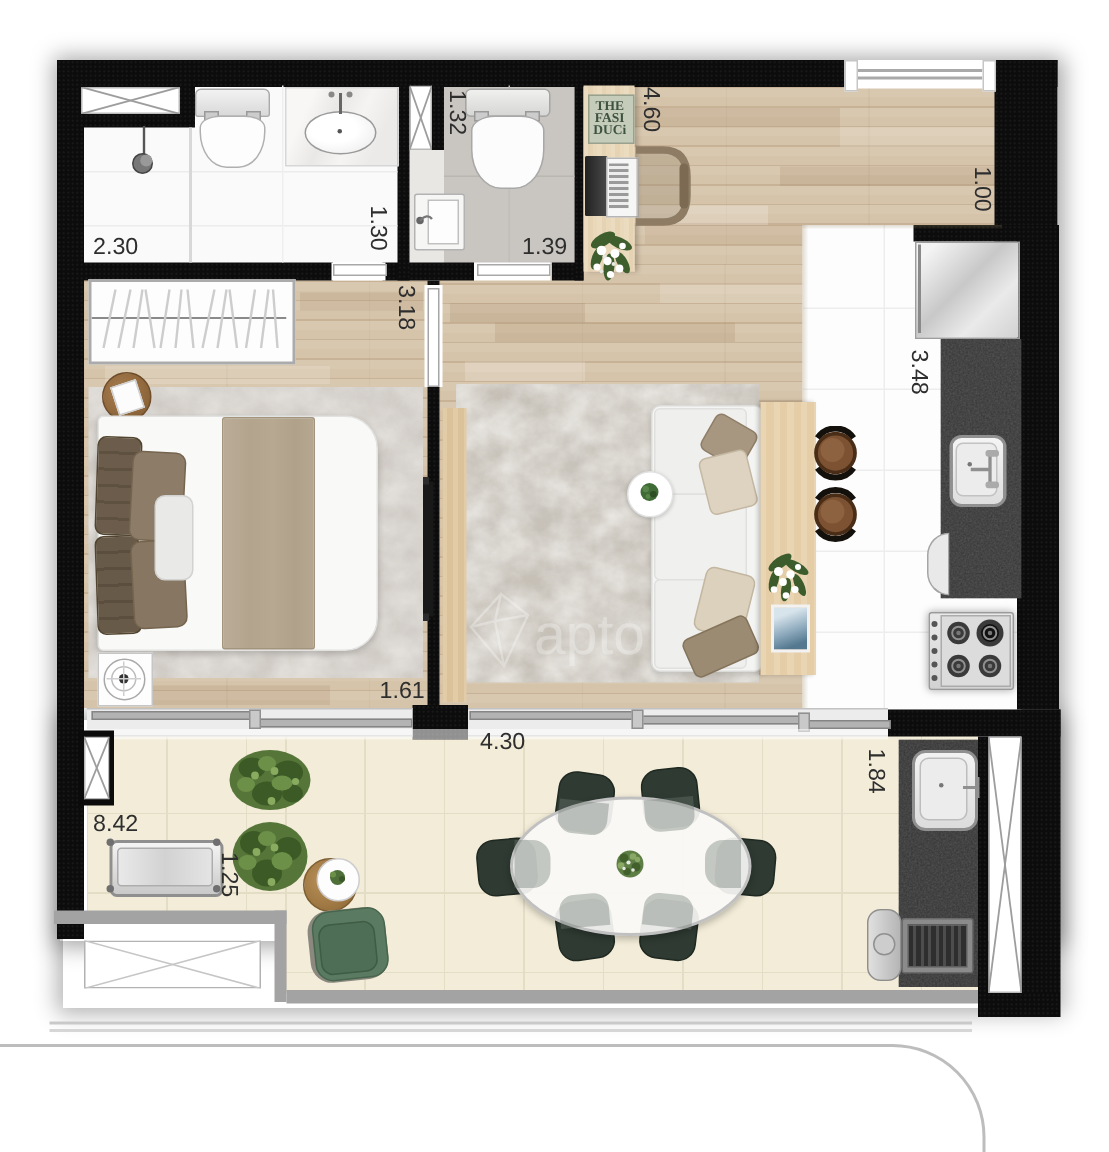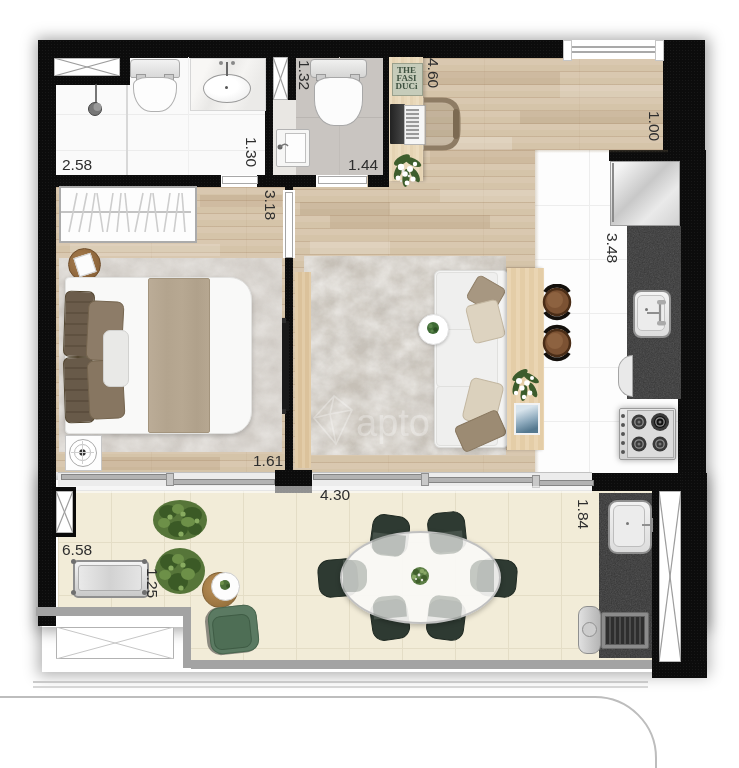--- a/index.html
+++ b/index.html
@@ -529,26 +529,26 @@
   <div class="abs" style="left:-10px;top:696px;width:663px;height:120px;background:#fff;border:2px solid #bdbdbd;border-top-right-radius:62px;"></div>
 
   <svg class="abs" style="left:306px;top:392px;opacity:0.30;" width="150" height="56" viewBox="0 0 150 56">
     <g fill="none" stroke="#fff" stroke-width="1.6">
       <path d="M28 4 L46 18 L30 52 L8 26 Z"></path>
       <path d="M28 4 L24 22 L30 52 M24 22 L8 26 M24 22 L46 18"></path>
     </g>
     <text x="50" y="44" font-family="Liberation Sans" font-size="38" fill="#fff">apto</text>
   </svg>
 
-  <div class="lbl" style="left:62px;top:156px;">2.58</div>
+  <div class="lbl" style="left:62px;top:156px;">2.30</div>
   <div class="lbl vlbl" style="left:260px;top:137px;">1.30</div>
   <div class="lbl vlbl" style="left:313px;top:60px;">1.32</div>
-  <div class="lbl" style="left:348px;top:156px;">1.44</div>
+  <div class="lbl" style="left:348px;top:156px;">1.39</div>
   <div class="lbl vlbl" style="left:442px;top:58px;">4.60</div>
   <div class="lbl vlbl" style="left:663px;top:111px;">1.00</div>
   <div class="lbl vlbl" style="left:279px;top:190px;">3.18</div>
   <div class="lbl vlbl" style="left:621px;top:233px;">3.48</div>
   <div class="lbl" style="left:253px;top:452px;">1.61</div>
   <div class="lbl" style="left:320px;top:452px;margin-top:34px;">4.30</div>
-  <div class="lbl" style="left:62px;top:541px;">6.58</div>
+  <div class="lbl" style="left:62px;top:541px;">8.42</div>
   <div class="lbl vlbl" style="left:161px;top:568px;">1.25</div>
   <div class="lbl vlbl" style="left:592px;top:499px;">1.84</div>
 </div>
 
 </body></html>

